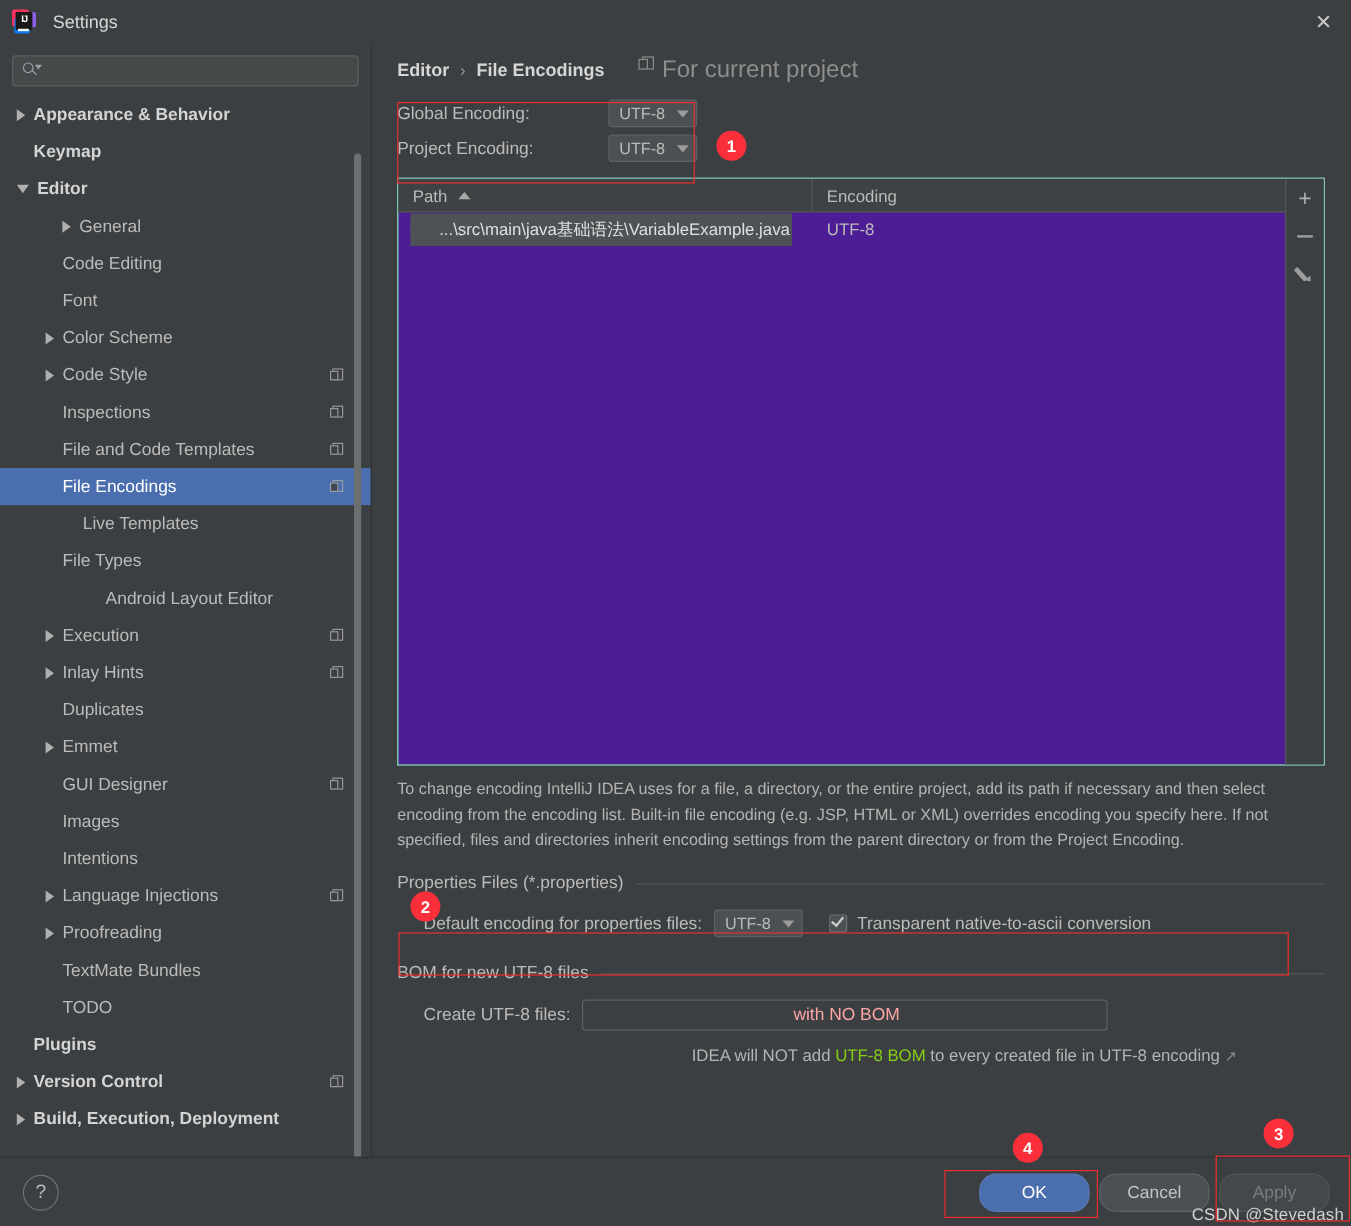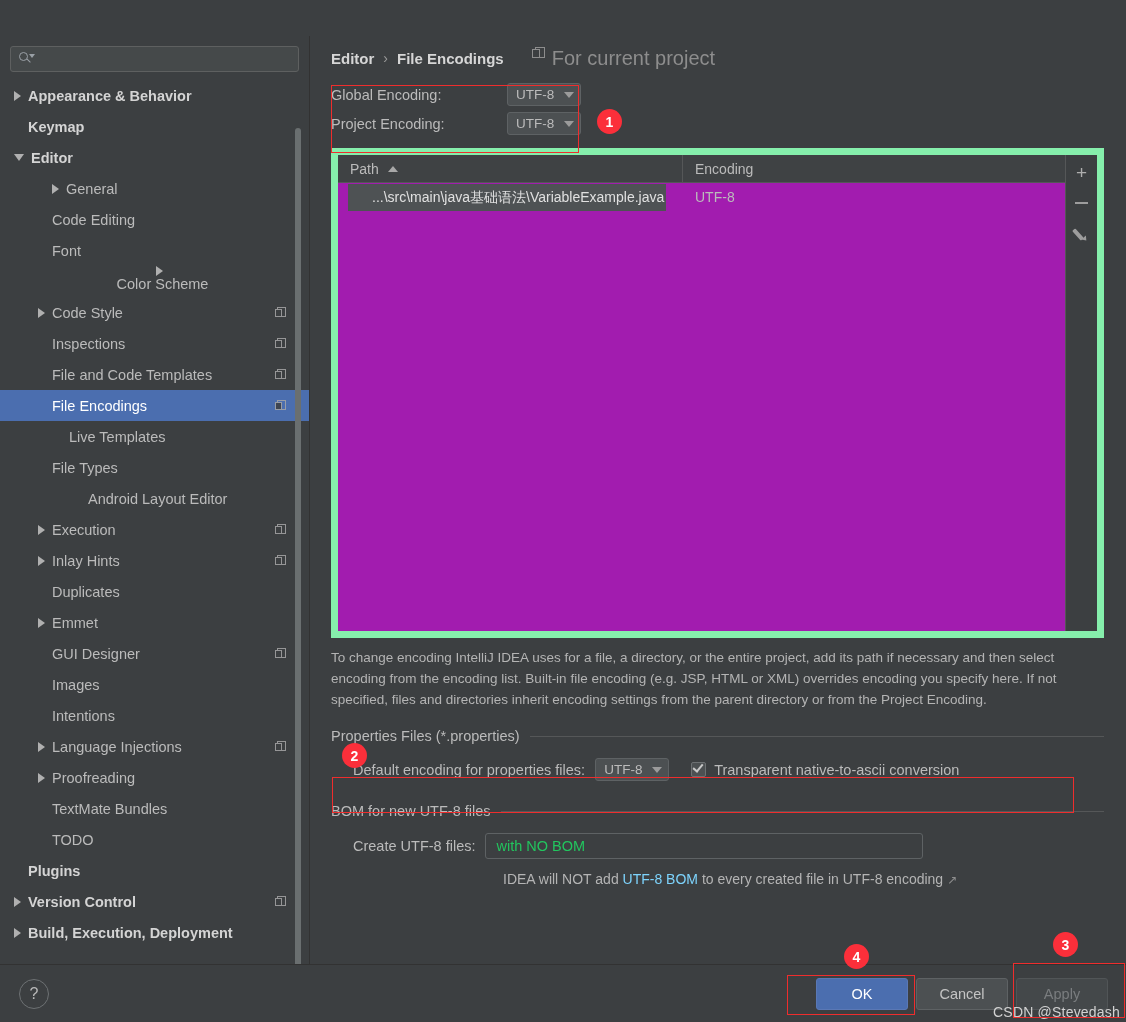--- a/index.html
+++ b/index.html
@@ -145,21 +145,21 @@
   .hl { position: absolute; border: 1.6px solid #ef2d2d; pointer-events: none; }
   .marker {
     position: absolute; border-radius: 50%; background: #fb2f3a; color: #fff;
     font-size: 14px; font-weight: bold; display: flex; align-items: center;
     justify-content: center; width: 25px; height: 25px;
   }
 
   
   .table-wrap {
     position: relative; margin-top: 10px;
-    width: 773px; height: 490px; border: 7px solid #86efac; background: #a21caf;
+    width: 773px; height: 490px; border: 1px solid #86efac; background: #4c1d95;
     display: flex;
   }
   .table-area { flex: 1; display: flex; flex-direction: column; min-width: 0; }
   .thead { display: flex; height: 28px; background: #3f4244; border-bottom: 1px solid #555758; }
   .th {
     display: flex; align-items: center; padding-left: 12px;
     font-size: 14px; color: #bbbbbb; position: relative;
   }
   .th.path { width: 345px; border-right: 1px solid #555758; }
   .th.enc { flex: 1; }
@@ -231,58 +231,69 @@
     width: 15px; height: 15px; border: 1px solid #6d7173; background: #4c5052;
     border-radius: 2px; margin: 0 8px 0 22px; position: relative; flex: none;
   }
   .checkbox .tick {
     position: absolute; left: 3px; top: -1px; width: 6px; height: 10px;
     border: solid #c8c8c8; border-width: 0 2px 2px 0; transform: rotate(40deg);
   }
   .wide-combo {
     height: 26px; width: 438px; background: #3c3f41; border: 1px solid #5e6264;
     border-radius: 3px; display: flex; align-items: center; padding: 0 8px 0 10px;
-    font-size: 14.5px; color: #22c55e; cursor: default;
+    font-size: 14.5px; color: #fca5a5; cursor: default;
   }
   .wide-combo .val { flex: 1; }
   .note {
     margin: 12px 0 0 172px; font-size: 14px; color: #b4b4b4;
   }
-  .link { color: #7dd3fc; }
+  .link { color: #84cc16; }
   .ext-arrow { color: #8d8d8d; font-size: 12px; margin-left: 4px; }
 
   
   .footer {
     position: absolute; left: 0; bottom: 0; width: 1126px; height: 58px;
     background: #3c3f41; border-top: 1px solid #323232;
     display: flex; align-items: center;
   }
   .help-btn {
     width: 30px; height: 30px; border-radius: 50%; border: 1px solid #6d7173;
     margin-left: 19px; display: flex; align-items: center; justify-content: center;
     color: #b9b9b9; font-size: 16px; cursor: default;
   }
   .btns { margin-left: auto; display: flex; align-items: center; padding-right: 18px; gap: 8px; }
   .btn {
-    height: 32px; min-width: 92px; border-radius: 3px; font-size: 14.5px;
+    height: 32px; min-width: 92px; border-radius: 14px; font-size: 14.5px;
     display: flex; align-items: center; justify-content: center; cursor: default;
     border: 1px solid #5e6264; background: #4c5052; color: #c4c4c4;
   }
   .btn.primary { background: #4b6eaf; border-color: #5a78b5; color: #ffffff; }
   .btn.disabled { color: #7a7d7f; background: #44484a; border-color: #515557; }
   .watermark {
     position: absolute; right: 6px; bottom: 2px; font-size: 14px; color: #d2d2d2;
     font-family: "Liberation Sans", sans-serif; letter-spacing: .2px;
   }
 </style>
 </head>
 <body>
 
 <div id="app">
 
+  <div class="titlebar">
+    <div class="ij-logo">
+      <div class="sq1"></div>
+        <div class="sq2"></div>
+        <div class="sq3"></div>
+      <div class="core">IJ</div>
+      <div class="corebar"></div>
+    </div>
+    <div class="title-text">Settings</div>
+    <div class="close-btn">✕</div>
+  </div>
 
   <div class="sidebar">
     <div class="search-wrap">
       <div class="search-box">
         <span class="search-icon">
           <span class="ring"></span>
             <span class="handle"></span>
             <span class="caret"></span>
         </span>
         <input class="search-input" placeholder="" style="">
@@ -306,21 +317,21 @@
           <span>General</span>
         </div>
         <div class="tree-item" style="padding-left: 38px;">
           <span class="arrow empty"></span>
           <span>Code Editing</span>
         </div>
         <div class="tree-item" style="padding-left: 38px;">
           <span class="arrow empty"></span>
           <span>Font</span>
         </div>
-        <div class="tree-item" style="padding-left: 38px; flex-direction: column;">
+        <div class="tree-item" style="padding-left: 38px;">
           <span class="arrow"></span>
           <span>Color Scheme</span>
         </div>
         <div class="tree-item" style="padding-left: 38px;">
           <span class="arrow"></span>
           <span>Code Style</span>
           <span class="copy-badge">
             <span class="b1"></span>
             <span class="b2"></span>
           </span>
@@ -528,21 +539,21 @@
           <span class="val">UTF-8</span>
           <span class="tri"></span>
         </span>
         <span class="checkbox">
           <span class="tick"></span>
         </span>
         <span class="plain-label">Transparent native-to-ascii conversion</span>
       </div>
     </div>
 
-    <div class="group" style="margin-top:22px;">
+    <div class="group" style="margin-top:22px;text-align:center;">
       <div class="group-title">
         <span>BOM for new UTF-8 files</span>
         <span class="line"></span>
       </div>
       <div class="group-body">
         <span class="plain-label">Create UTF-8 files:</span>
         <span class="wide-combo">
           <span class="val">with NO BOM</span>
           <span class="tri"></span>
         </span>

